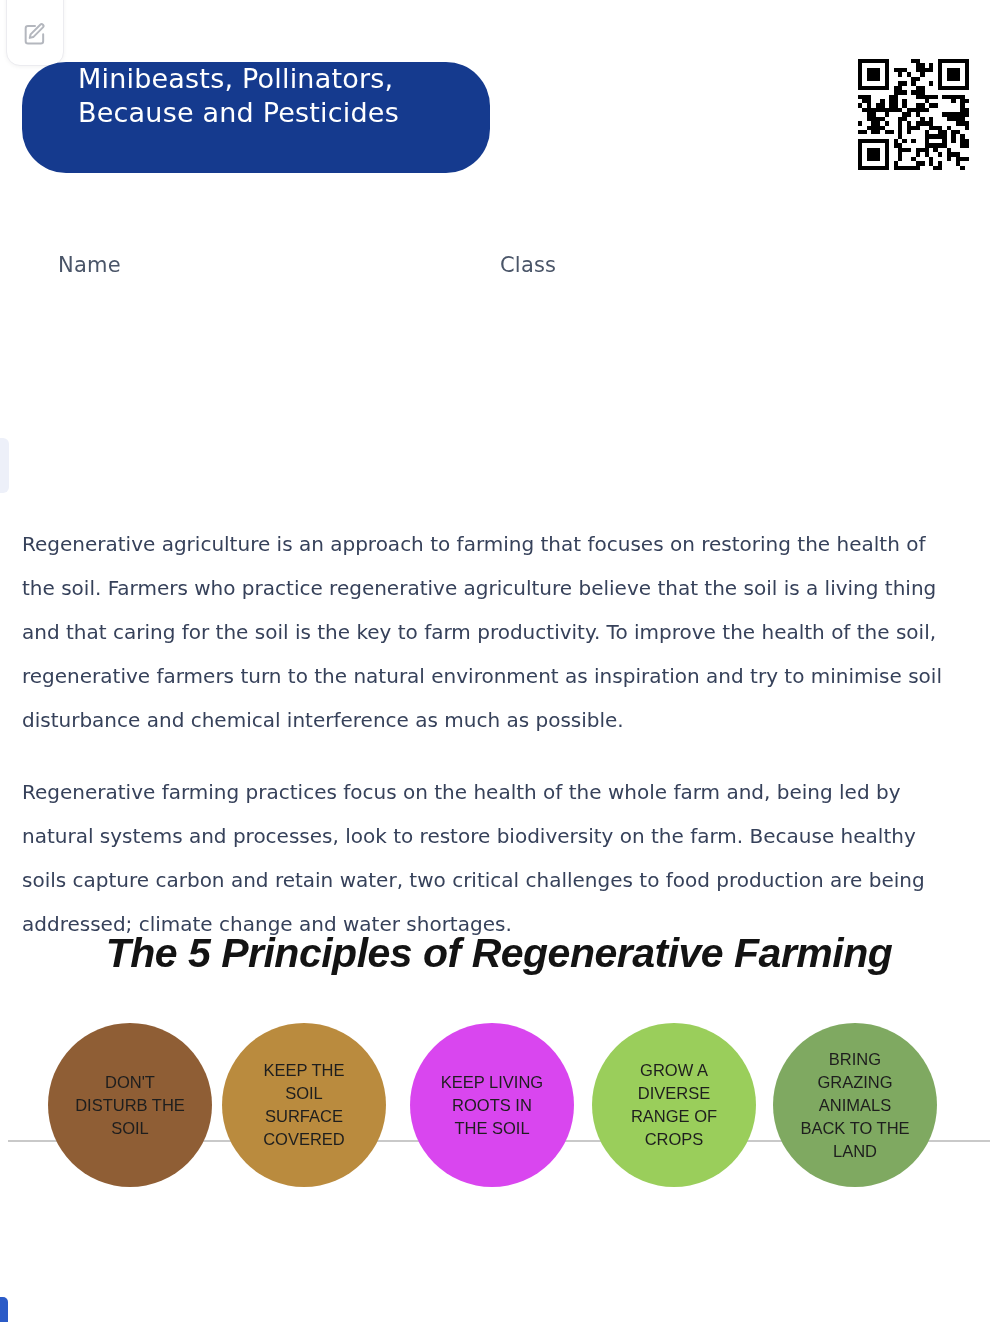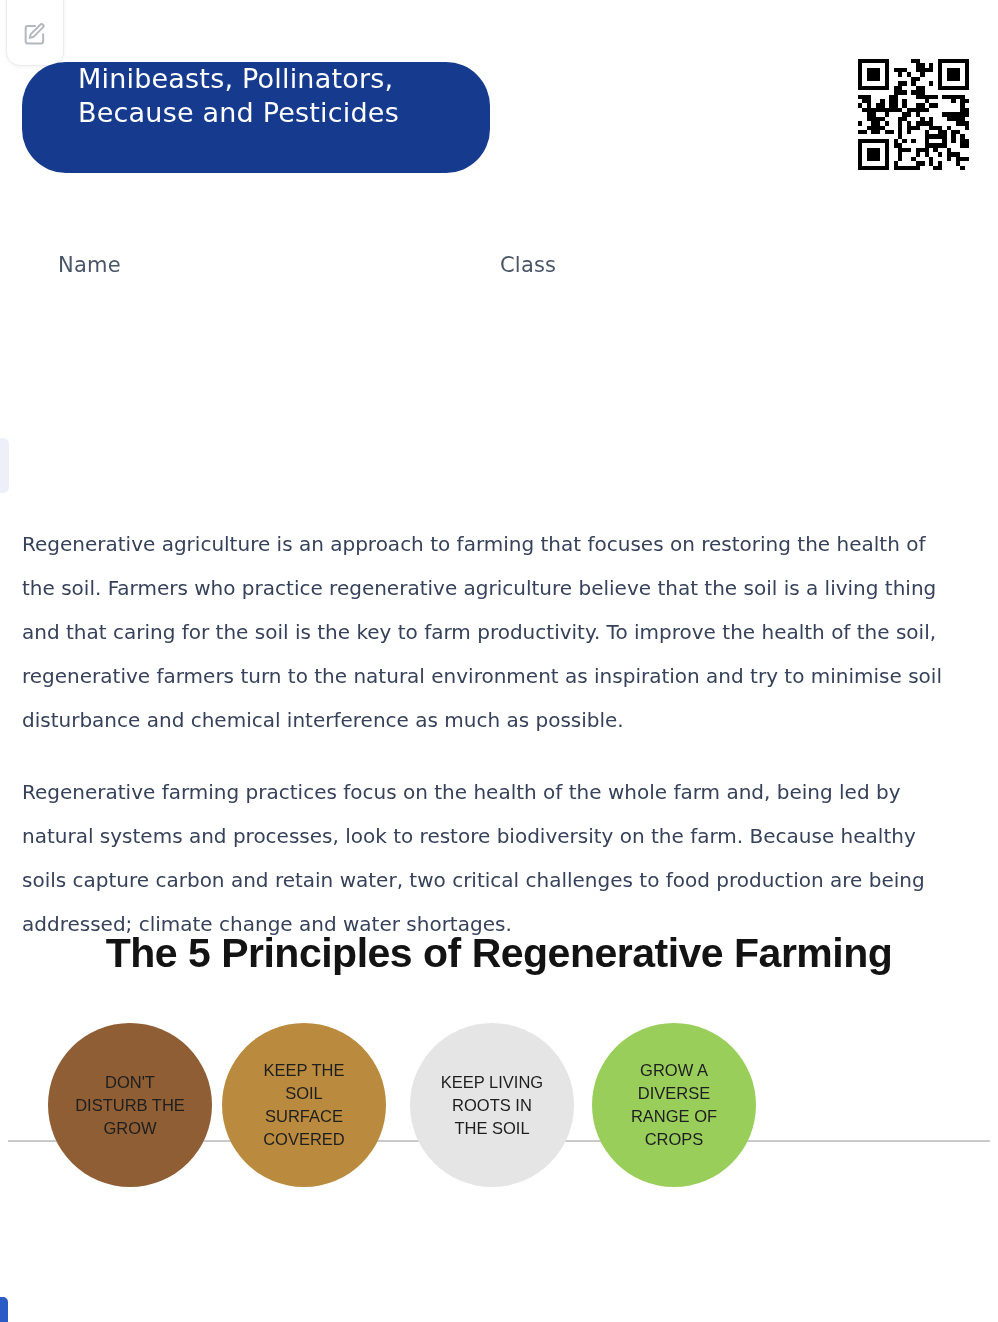--- a/index.html
+++ b/index.html
@@ -54,21 +54,21 @@
   .content {
     position:absolute; left:22px; top:522px; width:942px;
     font-size:20px; line-height:44px; color:#36415a;
   }
   .content p { margin:0 0 28px 0; }
 
   
   .info-title {
     position:absolute; left:0; top:930px; width:998px; text-align:center;
     font-family:"Liberation Sans", sans-serif; font-size:41px; font-weight:700;
-    color:#131313; letter-spacing:-.5px;
+    color:#131313; letter-spacing:-.5px;font-style:italic;
   }
   .principles-line {
     position:absolute; left:8px; top:1140px; width:982px; height:2px;
     background:#c9c9c9;
   }
   .circle {
     position:absolute; top:1023px; width:164px; height:164px; border-radius:50%;
     display:flex; align-items:center; justify-content:center; text-align:center;
     font-family:"Liberation Sans", sans-serif; font-size:16.5px; font-weight:500;
     line-height:23px; color:#1e1e1e;
@@ -332,27 +332,30 @@
   <div class="content">
     <p>Regenerative agriculture is an approach to farming that focuses on restoring the health of the soil. Farmers who practice regenerative agriculture believe that the soil is a living thing and that caring for the soil is the key to farm productivity. To improve the health of the soil, regenerative farmers turn to the natural environment as inspiration and try to minimise soil disturbance and chemical interference as much as possible.</p>
     <p>Regenerative farming practices focus on the health of the whole farm and, being led by natural systems and processes, look to restore biodiversity on the farm. Because healthy soils capture carbon and retain water, two critical challenges to food production are being addressed; climate change and water shortages.</p>
   </div>
 
   <div class="info-title">The 5 Principles of Regenerative Farming</div>
 
   <div class="principles-line"></div>
 
   <div class="circle c0" style="background: rgb(143, 94, 53);">
-    <span>DON'T DISTURB THE GROW</span>
+    <span>DON'T DISTURB THE SOIL</span>
   </div>
   <div class="circle c1" style="background: rgb(186, 139, 62);">
     <span>KEEP THE SOIL SURFACE COVERED</span>
   </div>
-  <div class="circle c2" style="background: #e5e5e5; text-align: center;">
+  <div class="circle c2" style="background: #d946ef; text-align: center;">
     <span>KEEP LIVING ROOTS IN THE SOIL</span>
   </div>
   <div class="circle c3" style="background: rgb(154, 206, 91); justify-content: flex-end;">
     <span>GROW A DIVERSE RANGE OF CROPS</span>
   </div>
+  <div class="circle c4" style="background: rgb(127, 169, 97);">
+    <span>BRING GRAZING ANIMALS BACK TO THE LAND</span>
+  </div>
 
   <div class="bottom-accent"></div>
 
 </div>
 
 </body></html>

